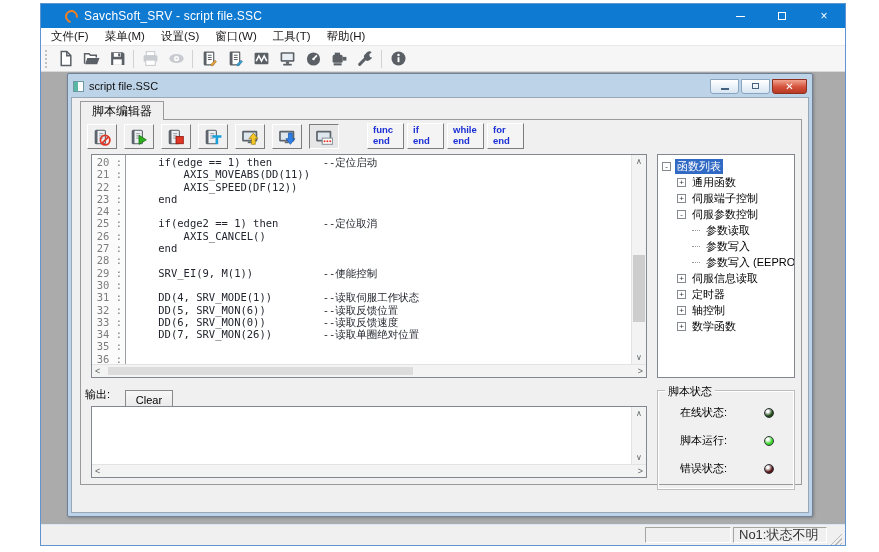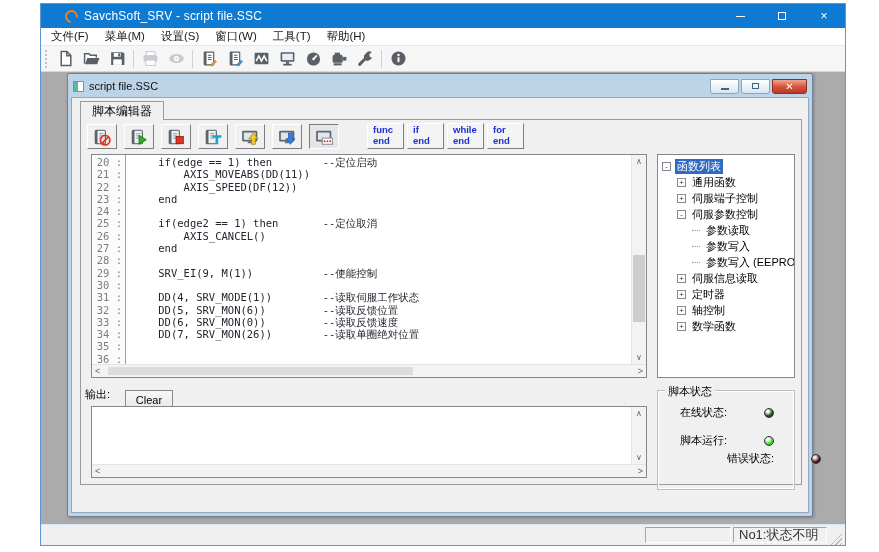--- a/index.html
+++ b/index.html
@@ -378,21 +378,21 @@
               <span class="group-title">脚本状态</span>
               <div id="led-rows">
                   <div class="led-row" style="top: 14px;">
                     <span class="lbl">在线状态:</span>
                     <span class="led" style="background: radial-gradient(circle at 35% 30%, rgba(255, 255, 255, 0.8) 0px, rgba(255, 255, 255, 0.8) 15%, rgb(29, 71, 19) 60%);"></span>
                   </div>
                   <div class="led-row" style="top: 42px;">
                     <span class="lbl">脚本运行:</span>
                     <span class="led" style="background: radial-gradient(circle at 35% 30%, rgba(255, 255, 255, 0.8) 0px, rgba(255, 255, 255, 0.8) 15%, rgb(53, 212, 38) 60%);"></span>
                   </div>
-                  <div class="led-row" style="top: 60px; margin-left: 47px;">
+                  <div class="led-row" style="top: 70px;">
                     <span class="lbl">错误状态:</span>
                     <span class="led" style="background: radial-gradient(circle at 35% 30%, rgba(255, 255, 255, 0.8) 0px, rgba(255, 255, 255, 0.8) 15%, rgb(85, 19, 19) 60%);"></span>
                   </div>
                 </div>
             </div>
           <span class="etb-btn" style="left: 6px;">
                 <svg width="18" height="18" viewBox="0 0 16 16">
                   <rect x="1.5" y="1.5" width="10" height="13" rx="1.5" fill="#5d646c"></rect>
                   <rect x="4" y="2.5" width="6.5" height="11" fill="#eef1f4"></rect>
                   <path d="M5.5 5h3.5M5.5 7h3.5M5.5 9h3.5" stroke="#8a9096" stroke-width=".8"></path>

